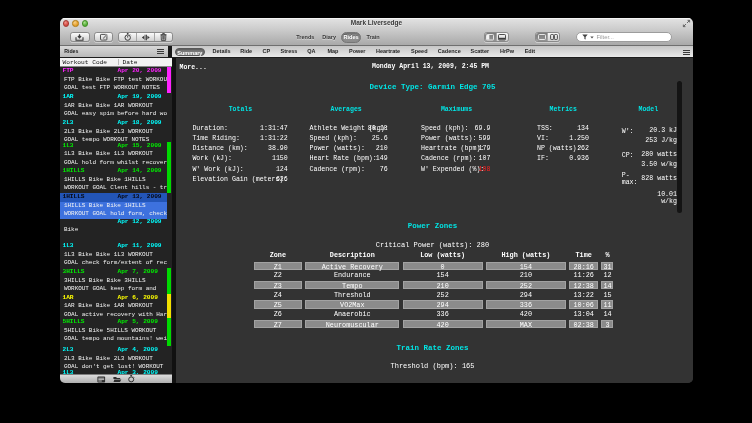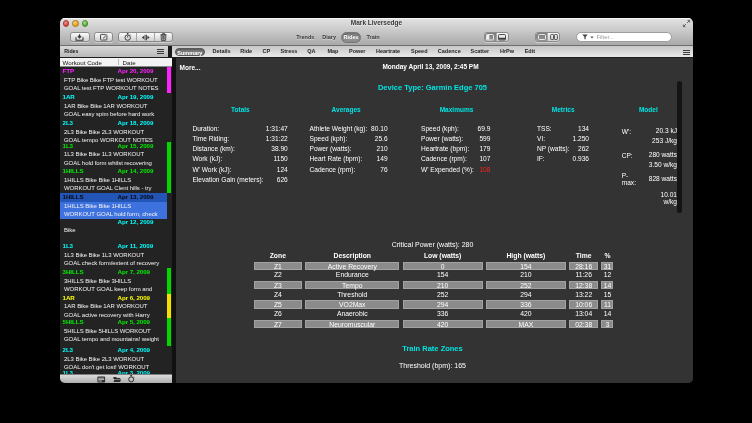--- a/index.html
+++ b/index.html
@@ -58,21 +58,21 @@
   .burger{position:absolute;width:7px;height:5px;display:flex;flex-direction:column;justify-content:space-between;}
   .burger i{display:block;height:0.9px;background:#3a3a3a;}
   .sb-burger{right:4px;top:3px;}
   .tabs-burger{left:623px;top:3.5px;}
   .tab{position:absolute;top:0;line-height:10.5px;font-size:5.5px;font-weight:bold;color:#1f1f1f;white-space:nowrap;}
   .tab.sel{top:1.5px;height:8px;line-height:8px;border-radius:4.5px;background:#7b7b7b;
            border:1px solid #595959;color:#fff;width:30.4px;text-align:center;padding:0;
            box-shadow:inset 0 1px 2px rgba(0,0,0,.3);}
 
   
-  .bodyrow{position:absolute;left:0;top:39.5px;width:633px;height:327px;}
+  .bodyrow{position:absolute;left:0;top:39.5px;width:633px;height:327px;font-family:Liberation Mono, monospace;}
   .sidebar{position:absolute;left:0;top:0;width:111.5px;height:325.5px;background:#232323;overflow:hidden;}
   .sb-divider{position:absolute;left:111.5px;top:0;width:4.5px;height:325.5px;background:#111;}
   .cols-header{position:absolute;left:0;top:0;width:111.5px;height:9px;background:#f3f3f3;
                border-bottom:1px solid #888;}
   .cols-header .c1{position:absolute;left:2.5px;top:0;font-size:6.2px;color:#111;line-height:9px;}
   .cols-header .c2{position:absolute;left:62.5px;top:0;font-size:6.2px;color:#111;line-height:9px;}
   .cols-header .vdiv{position:absolute;left:57.5px;top:1px;bottom:1px;width:1px;background:#bbb;}
   .ride-list{position:absolute;left:0;top:9px;width:107px;height:308px;overflow:hidden;}
   .ride{position:absolute;left:0;width:107px;font-size:6px;line-height:8.5px;color:#f2f2f2;letter-spacing:-0.05px;}
   .ride .l1{position:relative;height:8.5px;white-space:nowrap;}
@@ -455,20 +455,21 @@
               <div class="statcol" style="left: 445.7px; width: 55.3px;">
                 <div class="mrow" style="top: 4px;"><span class="lab">W':</span><span class="v">20.3 kJ</span></div>
                 <div class="mrow" style="top: 14.6px;"><span class="lab"></span><span class="v">253 J/kg</span></div>
                 <div class="mrow" style="top: 28.5px;"><span class="lab">CP:</span><span class="v">280 watts</span></div>
                 <div class="mrow" style="top: 38px;"><span class="lab"></span><span class="v">3.50 w/kg</span></div>
                 <div class="mrow" style="top: 48.7px;"><span class="lab">P-max:</span><span class="v" style="top: 4.3px;">828 watts</span></div>
                 <div class="mrow" style="top: 68.9px;"><span class="lab"></span><span class="v">10.01
 w/kg</span></div>
               </div>
             </div>
+          <div class="h-cyan h-pz">Power Zones</div>
           <div class="sub sub-cp">Critical Power (watts): 280</div>
           <div class="zones" id="zones">
               <div class="zrow zhead">
                 <div>Zone</div>
                 <div>Description</div>
                 <div>Low (watts)</div>
                 <div>High (watts)</div>
                 <div>Time</div>
                 <div>%</div>
               </div>

